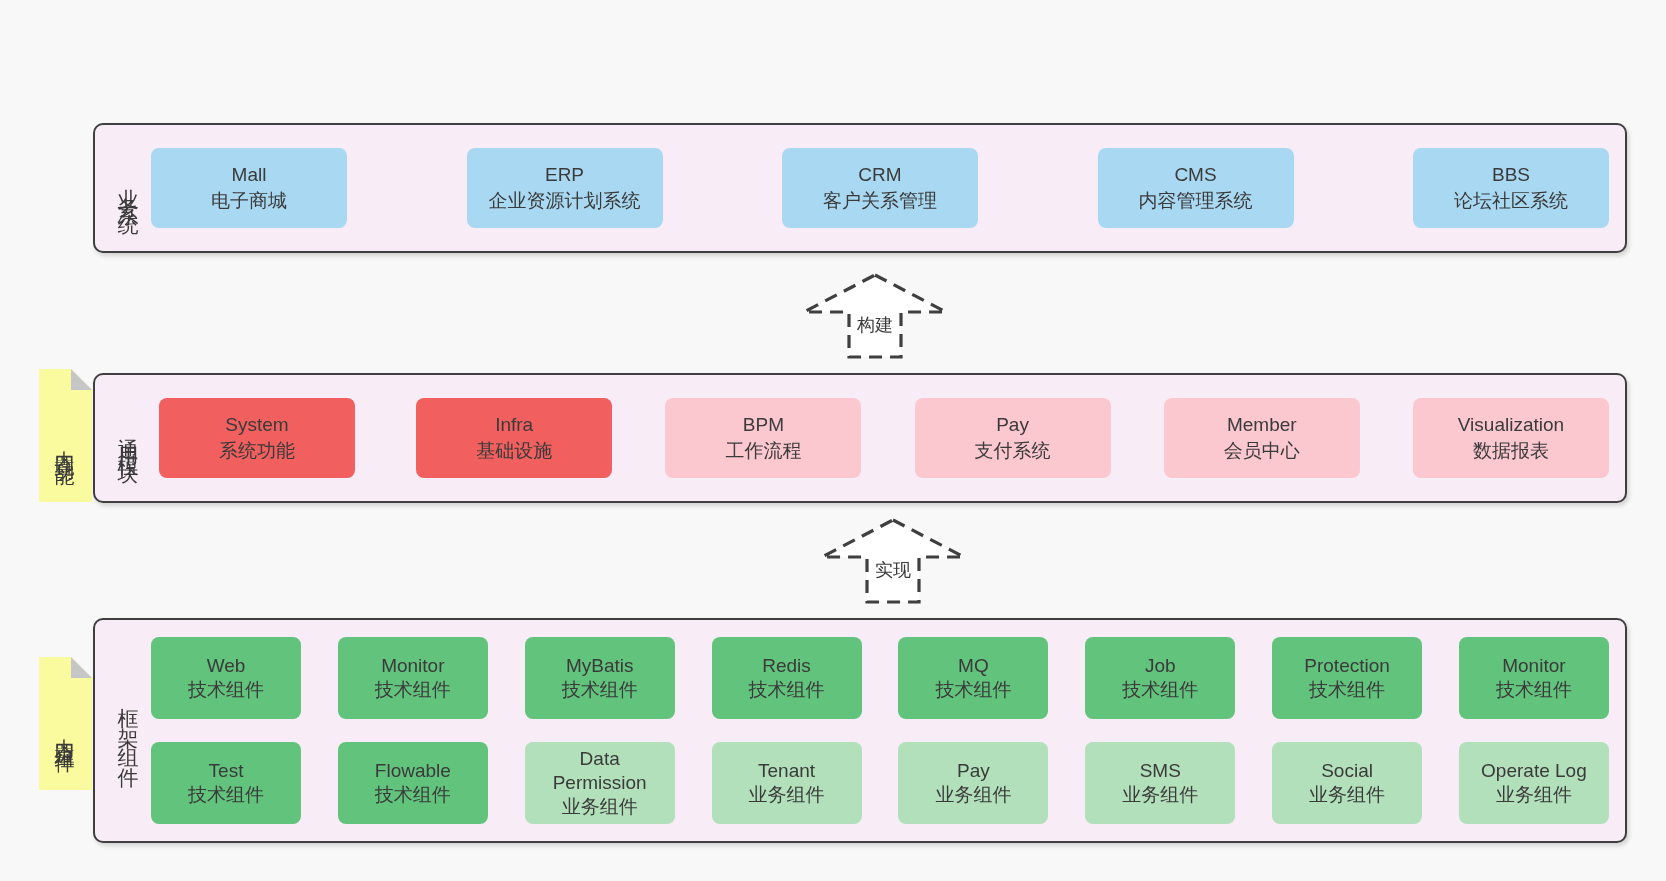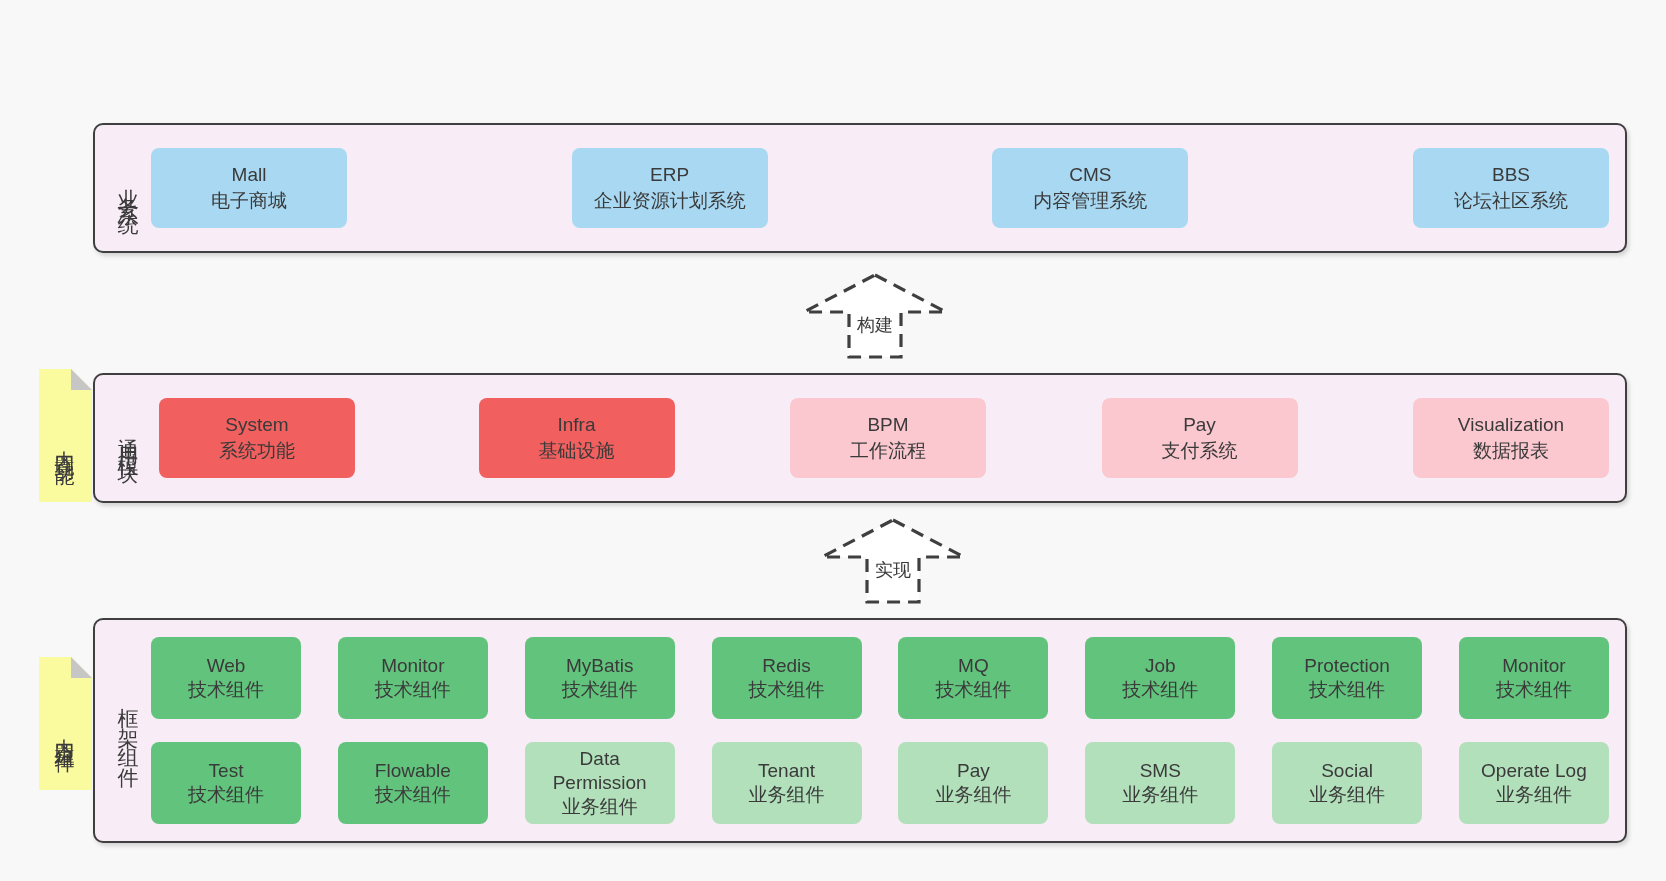--- a/index.html
+++ b/index.html
@@ -84,20 +84,24 @@
       <div class="box-row">
         <div class="box blue">
           <div>Mall</div>
           <div>电子商城</div>
         </div>
         <div class="box blue">
           <div>ERP</div>
           <div>企业资源计划系统</div>
         </div>
         <div class="box blue">
+          <div>CRM</div>
+          <div>客户关系管理</div>
+        </div>
+        <div class="box blue">
           <div>CMS</div>
           <div>内容管理系统</div>
         </div>
         <div class="box blue">
           <div>BBS</div>
           <div>论坛社区系统</div>
         </div>
       </div>
     </div>
   </div>
@@ -124,20 +128,24 @@
         </div>
         <div class="box pink">
           <div>BPM</div>
           <div>工作流程</div>
         </div>
         <div class="box pink">
           <div>Pay</div>
           <div>支付系统</div>
         </div>
         <div class="box pink">
+          <div>Member</div>
+          <div>会员中心</div>
+        </div>
+        <div class="box pink">
           <div>Visualization</div>
           <div>数据报表</div>
         </div>
       </div>
     </div>
   </div>
 
   <svg class="arrow arrow-2" viewBox="0 0 150 86">
     <polygon points="75,2 146,39 101,39 101,84 49,84 49,39 4,39"></polygon>
     <rect x="52" y="41" width="46" height="21"></rect>

